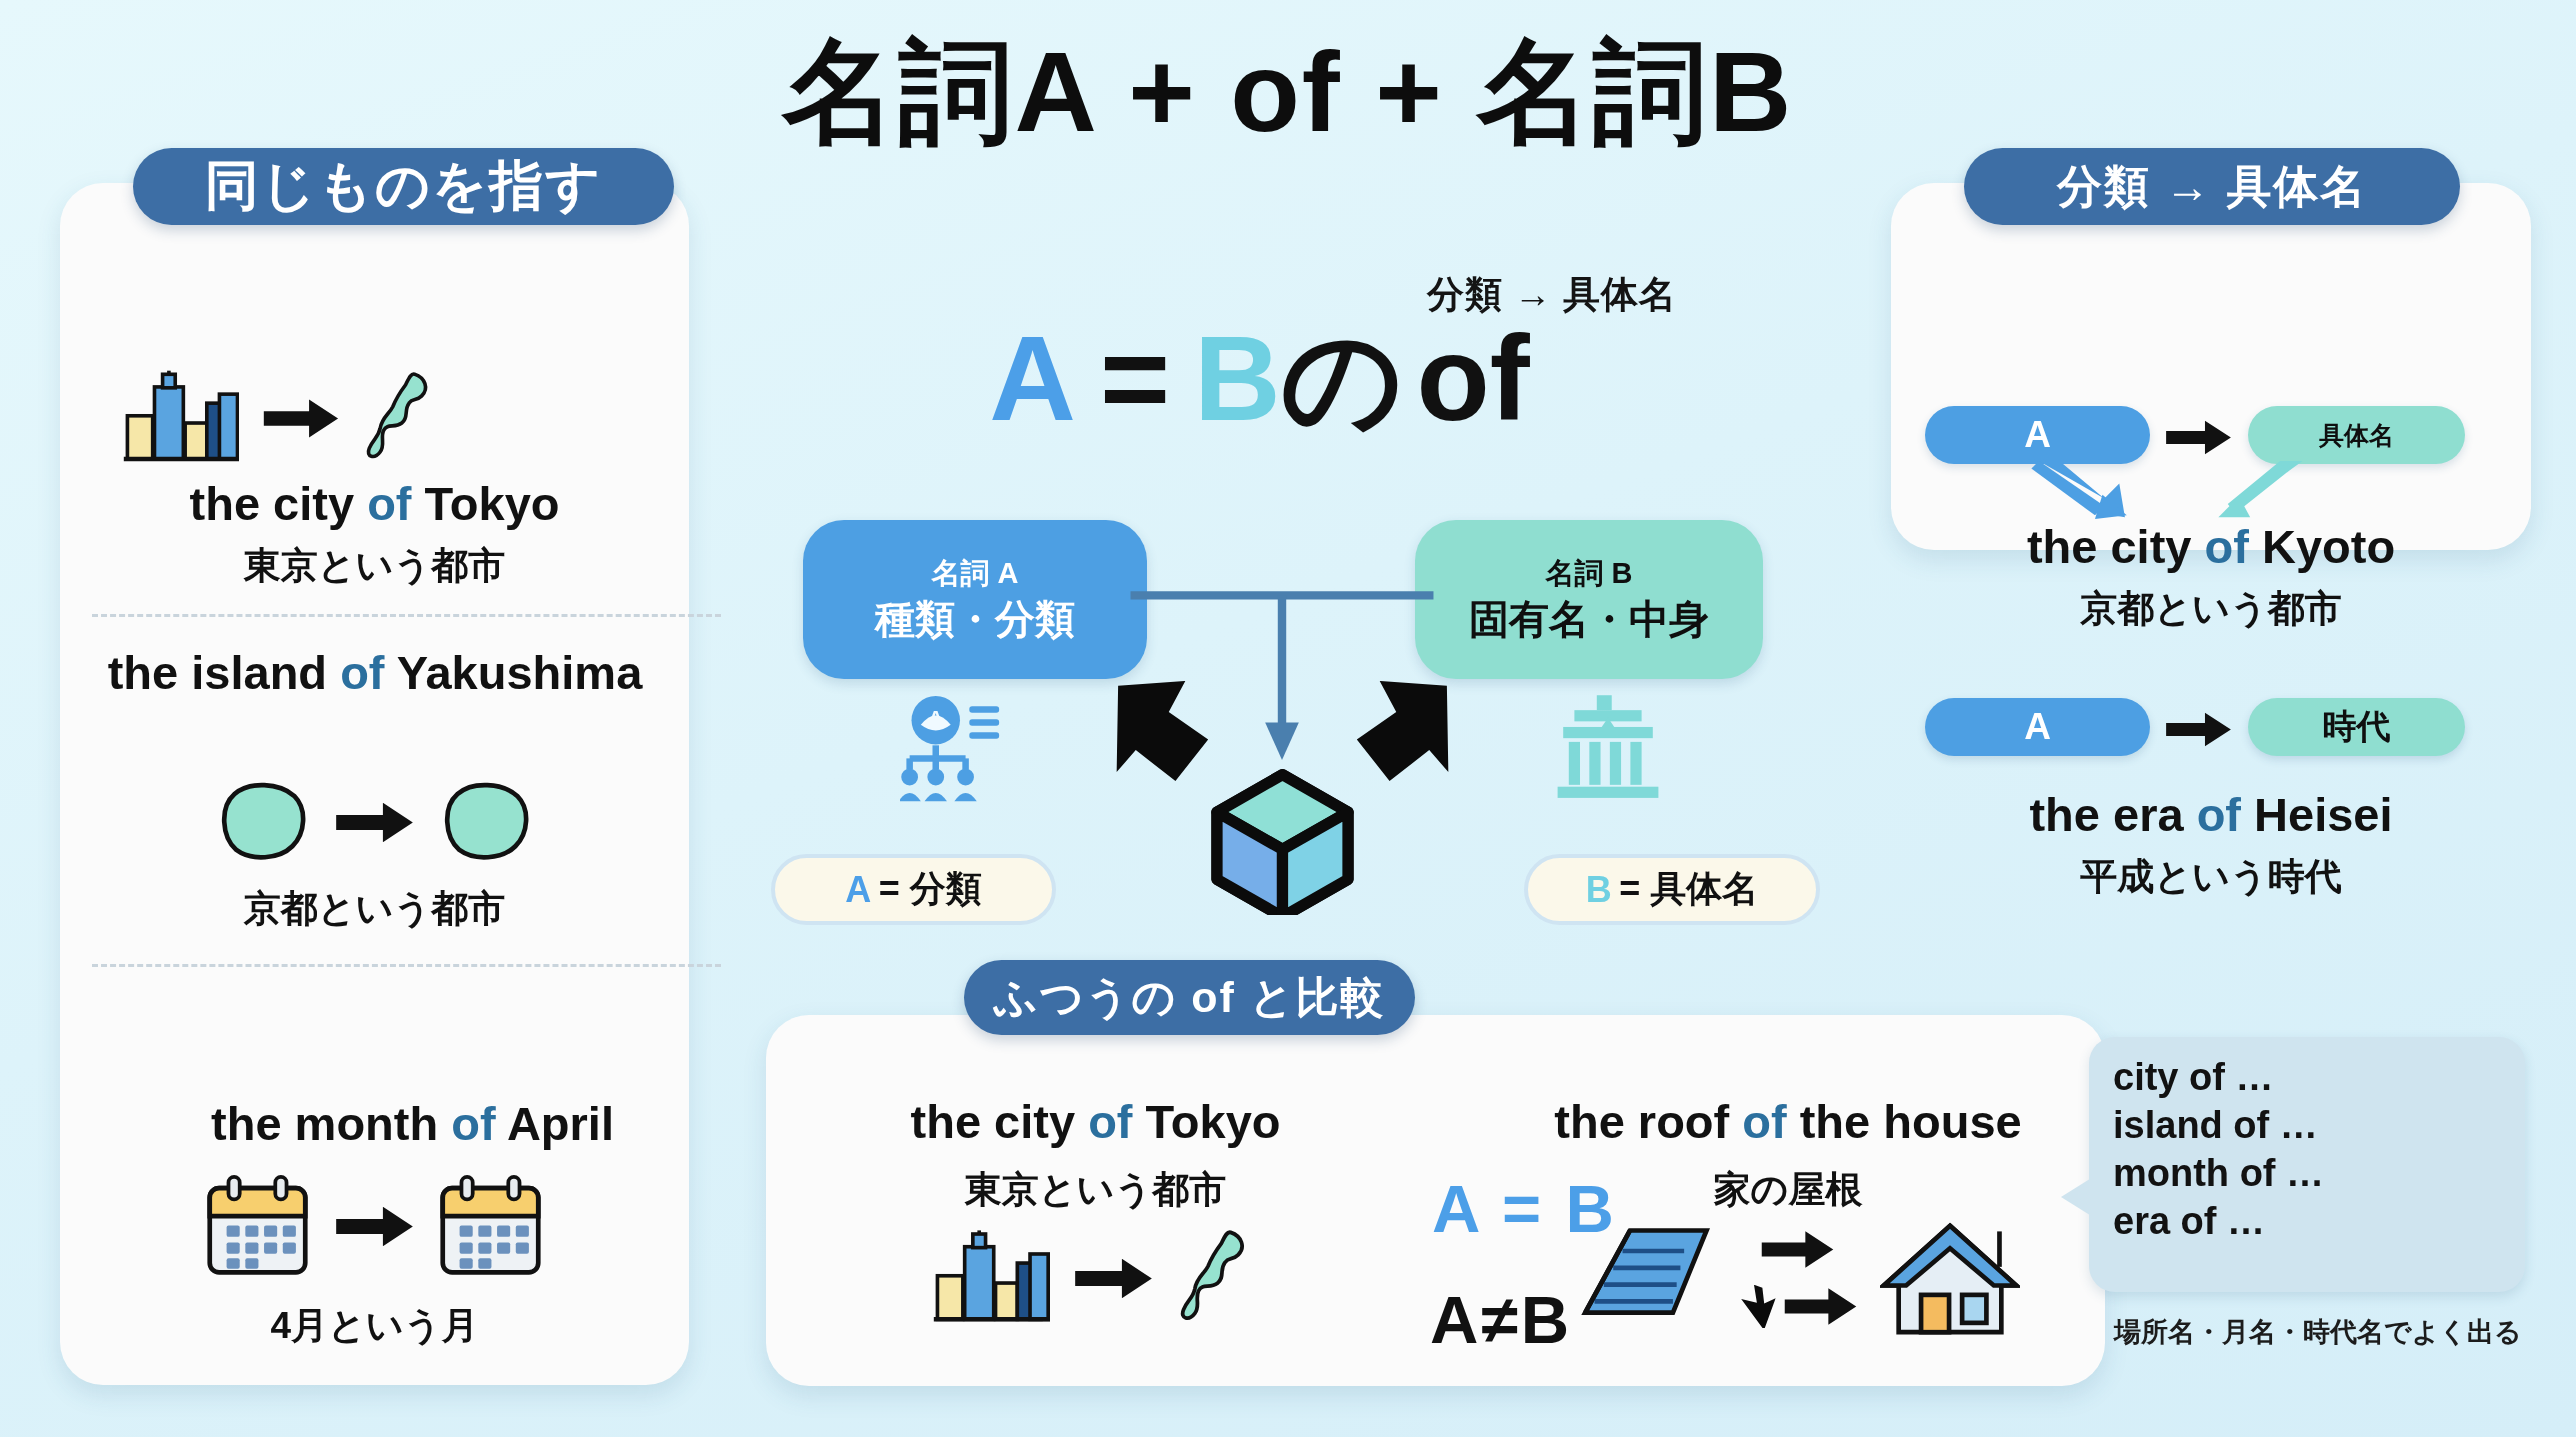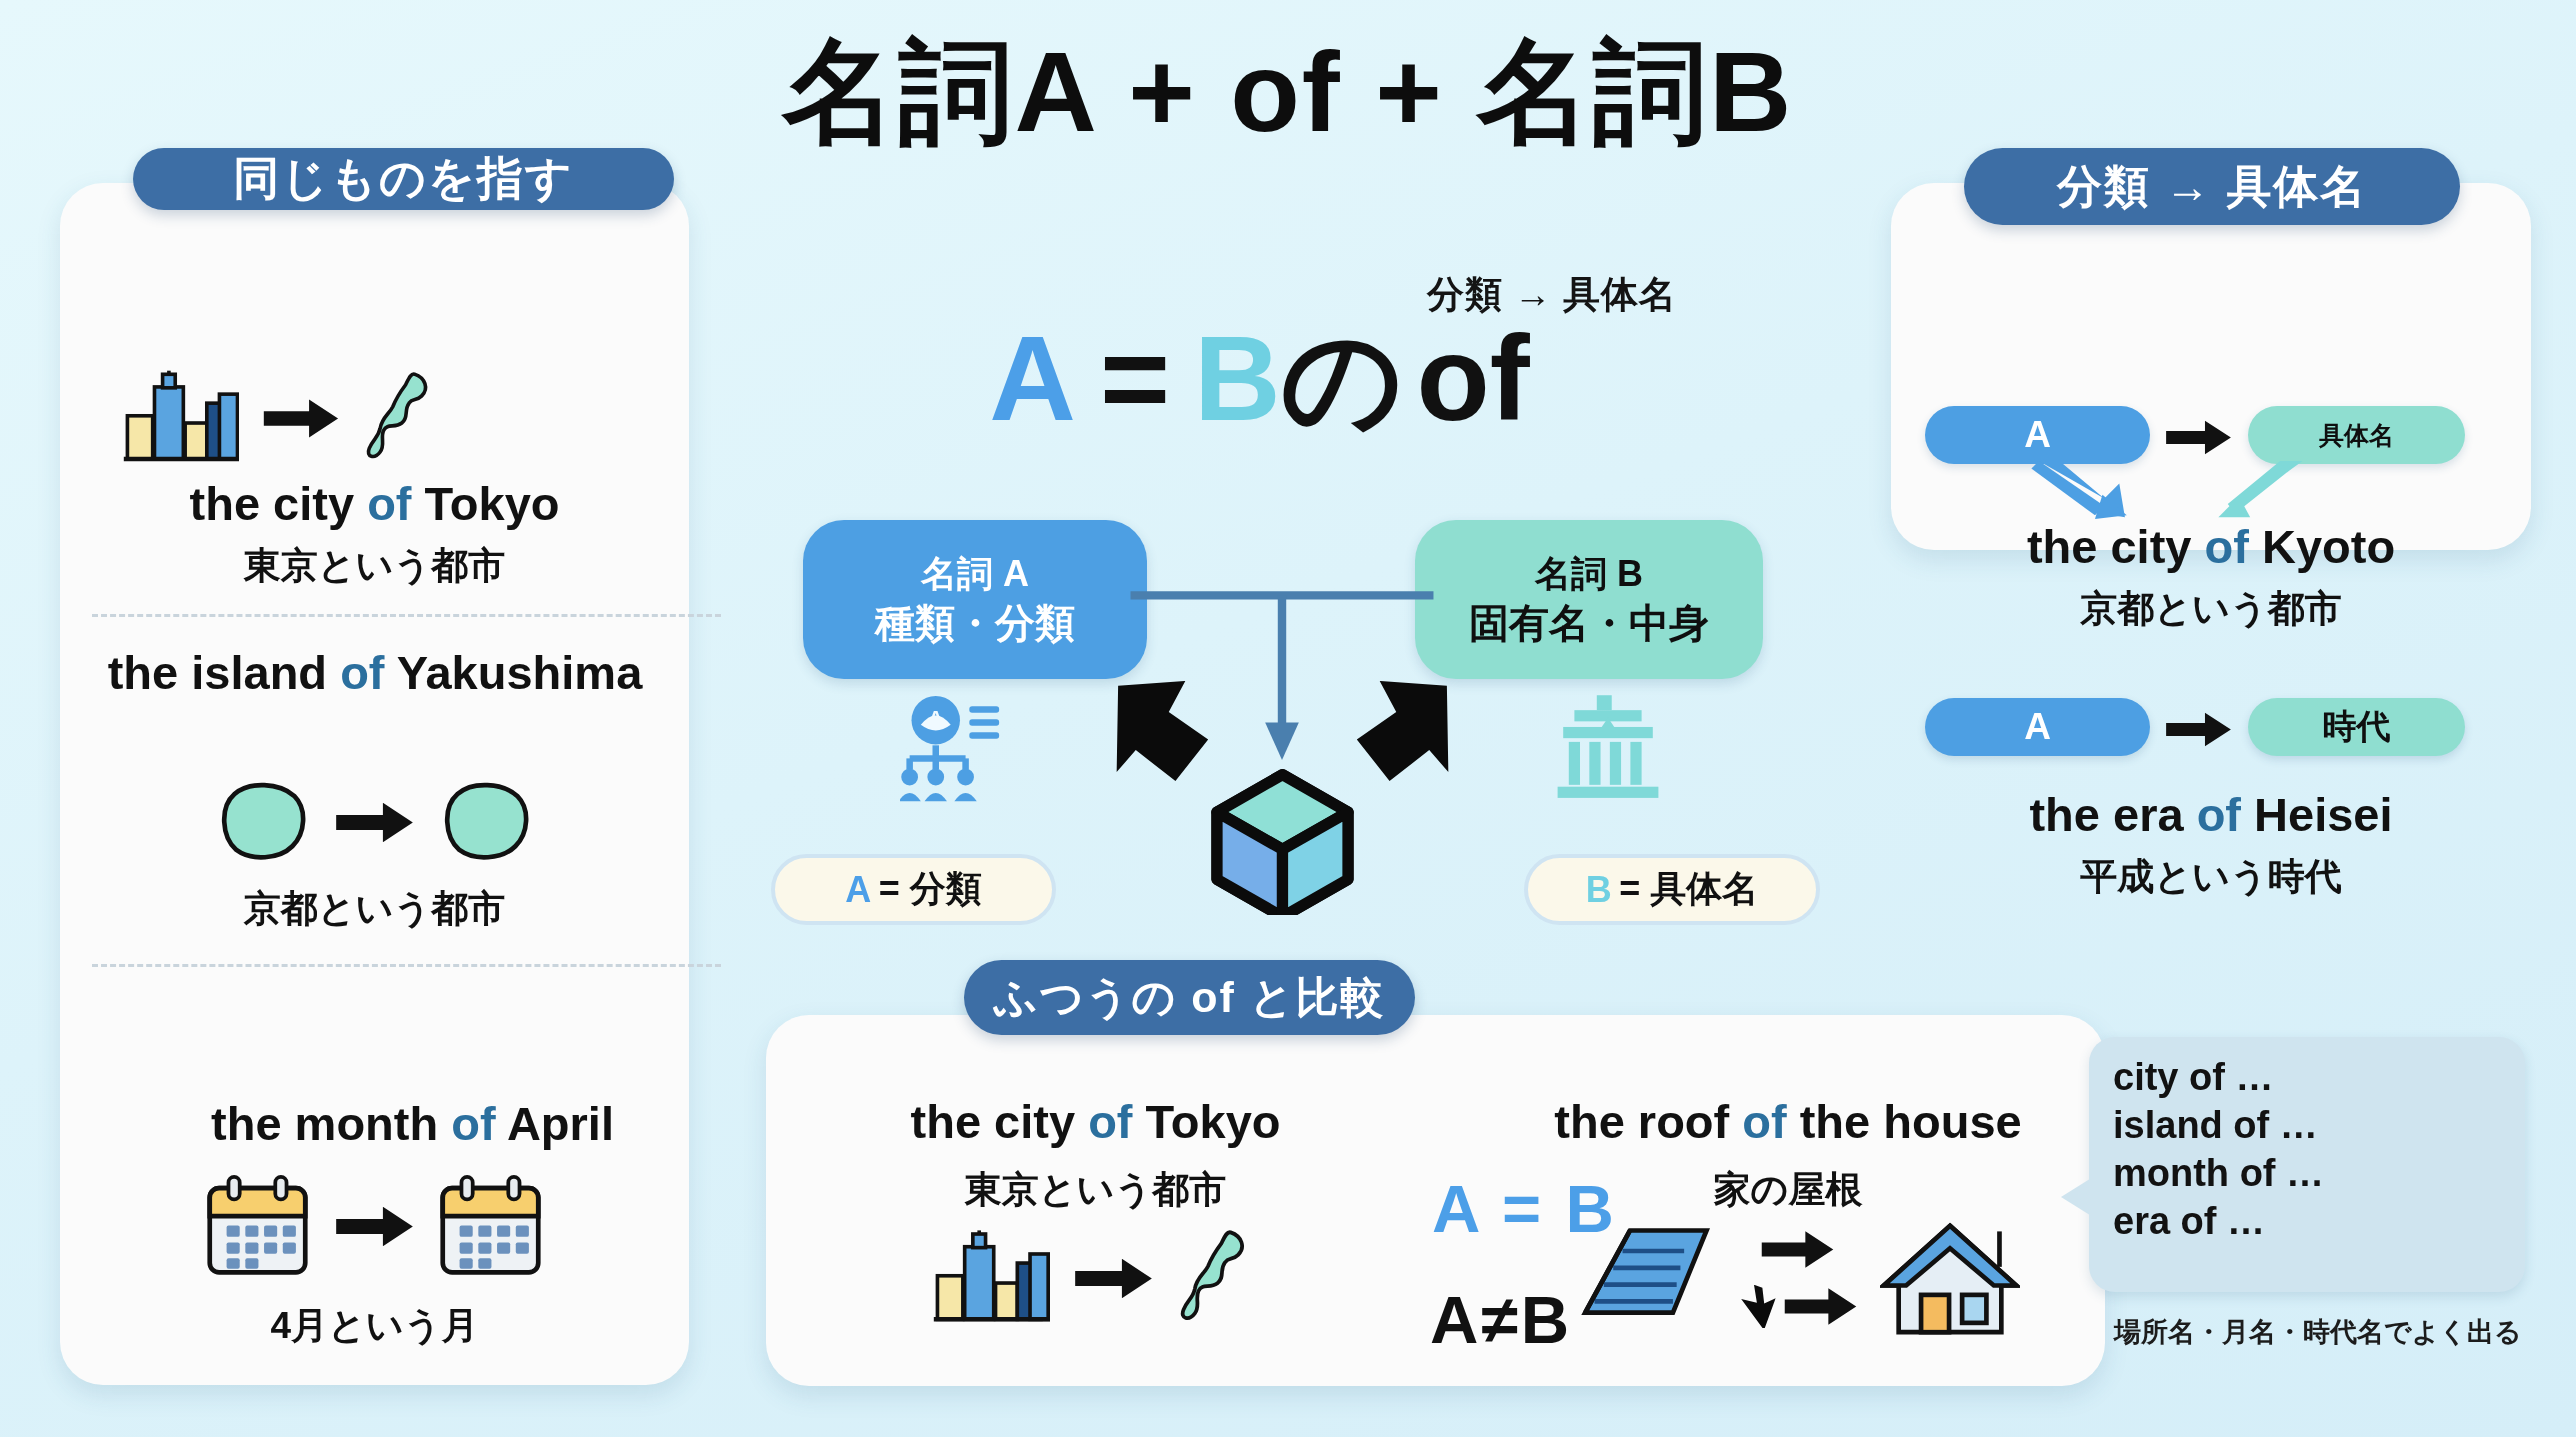--- a/index.html
+++ b/index.html
@@ -43,21 +43,21 @@
     align-items: center;
     justify-content: center;
     letter-spacing: 1.9px;
     box-shadow: 0 5.6px 13px rgba(30,70,110,.22);
     white-space: nowrap;
     z-index: 5;
   }
 
   
   #left-card { left: 60px; top: 183px; width: 629px; height: 1202px; }
-  #left-header { left: 133px; top: 148px; width: 541px; height: 62px; font-size: 46px; }
+  #left-header { left: 133px; top: 148px; width: 541px; height: 77px; font-size: 54px; }
 
   .ex-en {
     text-align: center;
     font-size: 47px;
     font-weight: 800;
     color: #111111;
     line-height: 1.16;
     white-space: nowrap;
   }
   .ex-en.wrap { white-space: normal; }
@@ -109,21 +109,21 @@
     border-radius: 41px;
     display: flex; flex-direction: column;
     align-items: center; justify-content: center;
     font-weight: 900;
     line-height: 1.2;
     box-shadow: 0 4.7px 11.2px rgba(40,90,130,.16);
     white-space: nowrap;
   }
   #node-a { left: 803px; top: 520px; width: 344px; height: 159px; background: #4d9fe3; color: #fff; }
   #node-b { left: 1415px; top: 520px; width: 348px; height: 159px; background: #8fded0; color: #0f0f0f; }
-  .node-l1 { font-size: 36px; }
+  .node-l1 { font-size: 29px; }
   .node-l2 { font-size: 40px; margin-top: 3.7px; }
 
   .tag-pill {
     position: absolute;
     background: #fbf8ea;
     border: 4.7px solid #cfe4f2;
     border-radius: 935px;
     display: flex; align-items: center; justify-content: center;
     font-size: 36px; font-weight: 900; color: #111;
     white-space: nowrap;

